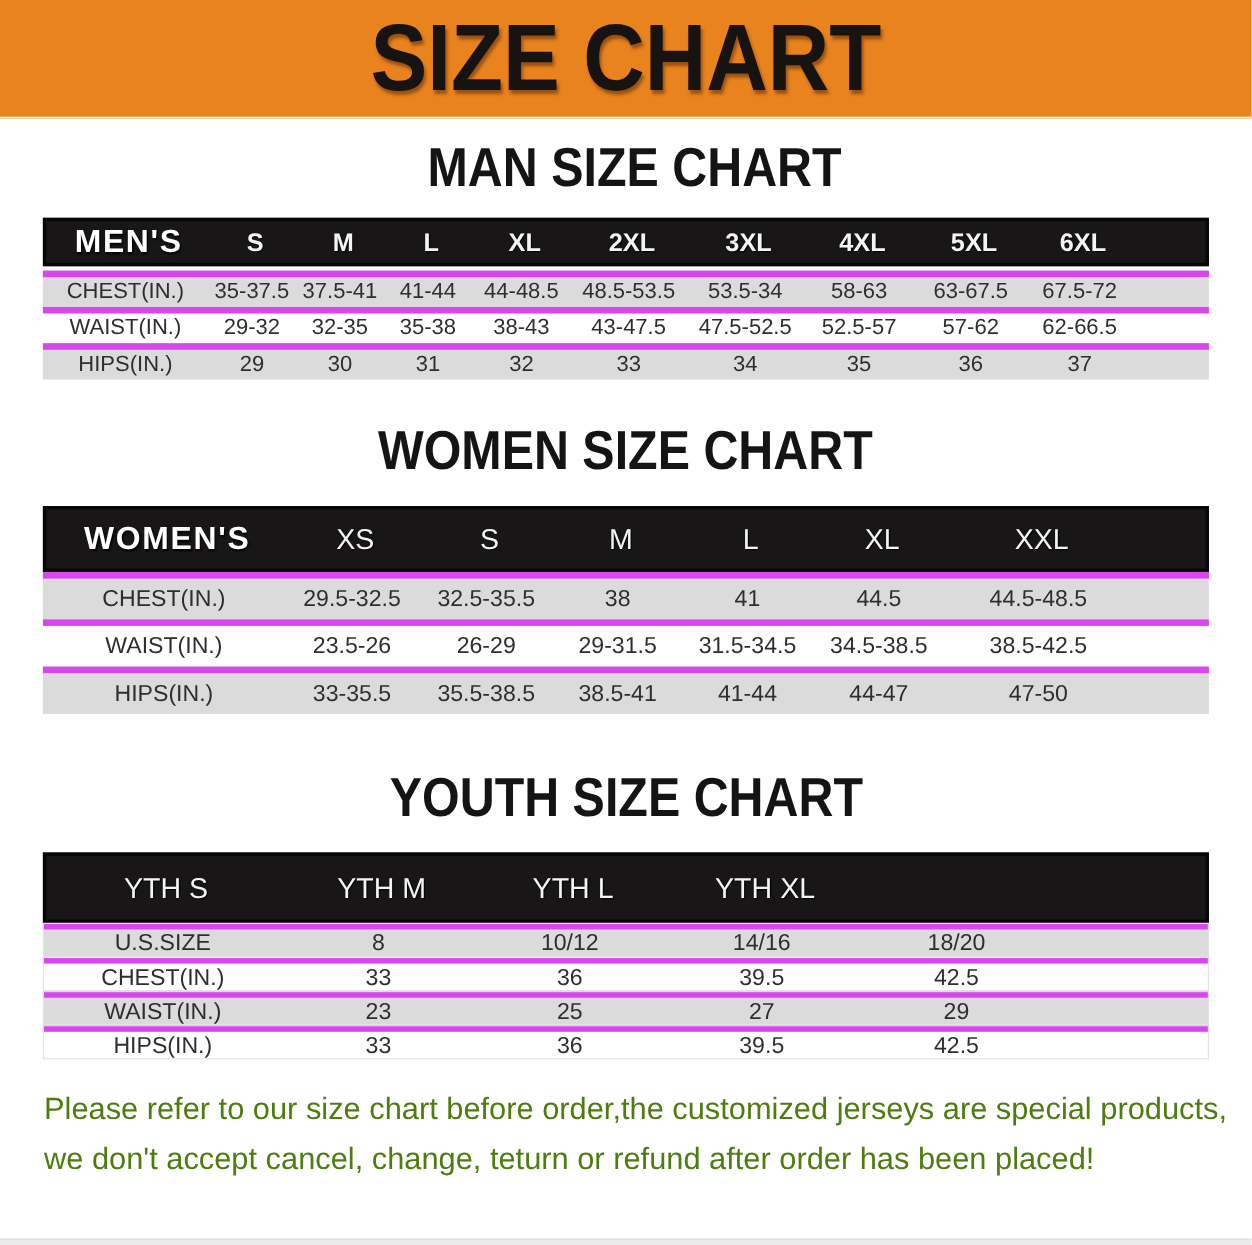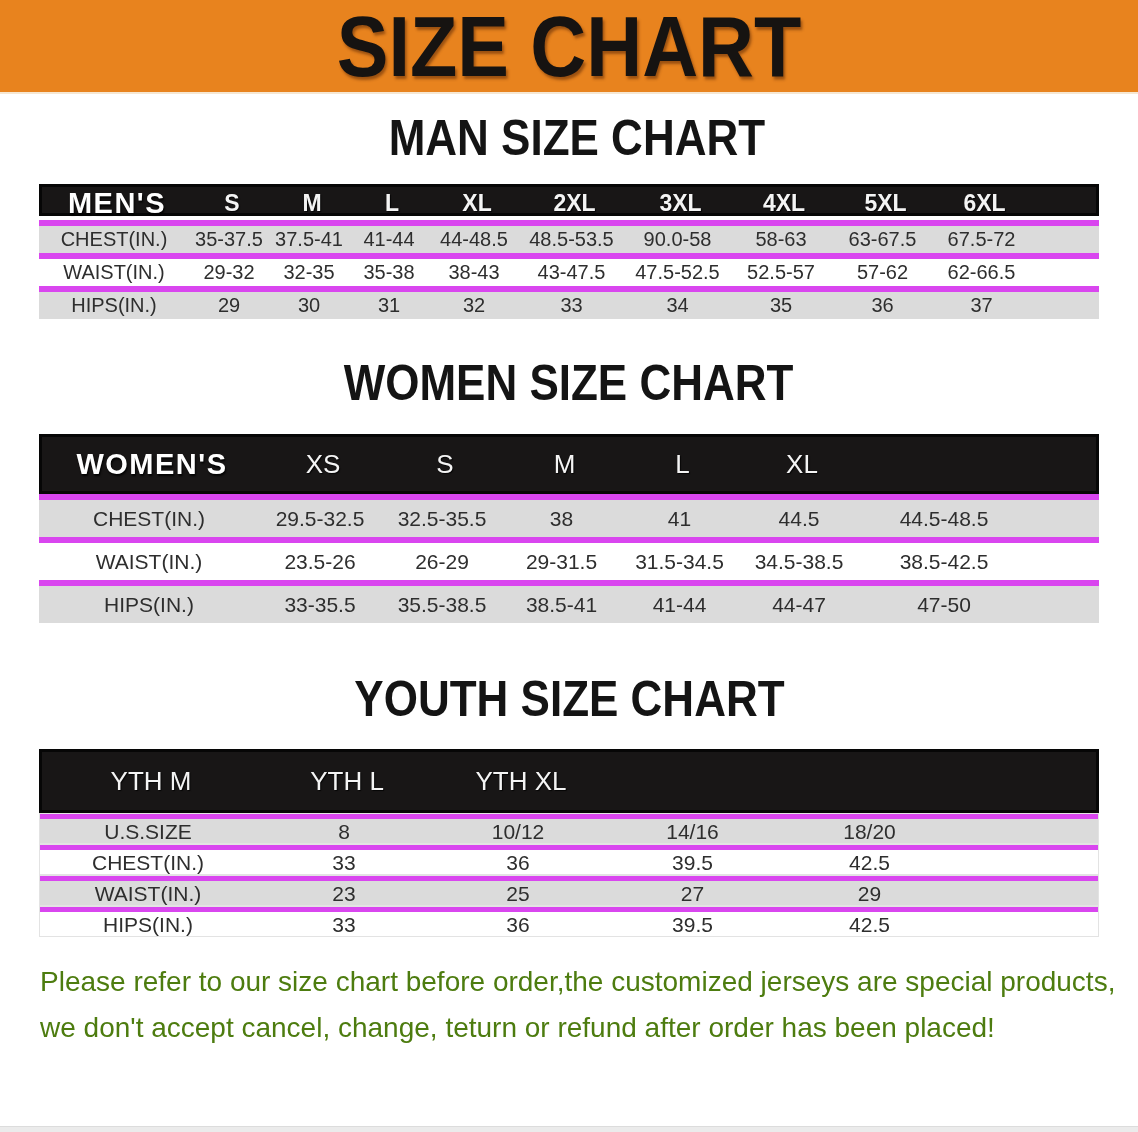--- a/index.html
+++ b/index.html
@@ -7,21 +7,21 @@
   body { font-family: "Liberation Sans", sans-serif; }
   .page {
     position: relative;
     width: 1138px;
     height: 1132px;
     background: #ffffff;
     overflow: hidden;
   }
   
   .banner {
-    height: 94px;
+    height: 108px;
     background: #E8831E;
     display: flex;
     align-items: center;
     justify-content: center;
     border-bottom: 2px solid #f6e7d2;
   }
   .banner-text {
     display: inline-block;
     font-size: 86px;
     font-weight: bold;
@@ -56,21 +56,21 @@
   .size-table { margin: 0 39px; width: 1060px; }
   .trow { display: grid; align-items: center; }
   .t-men   .trow { grid-template-columns: 150px 80px 80px 80px 90px 105px 107px 100px 103px 95px 1fr; }
   .t-women .trow { grid-template-columns: 220px 122px 122px 117px 119px 120px 170px 1fr; }
   .t-youth .trow { grid-template-columns: 218px 174px 174px 175px 179px 1fr; }
   .thead {
     background: #181616;
     border: 3px solid #060606;
     color: #ffffff;
   }
-  .t-men   .thead { height: 32px; }
+  .t-men   .thead { height: 44px; }
   .t-women .thead { height: 60px; }
   .t-youth .thead { height: 64px; }
   .corner-label {
     font-weight: bold;
     letter-spacing: 1.5px;
     font-size: 29px;
     color: #fff;
     text-align: center;
     text-shadow: 1px 2px 2px rgba(0,0,0,0.9);
     white-space: nowrap;
@@ -146,21 +146,21 @@
             <div class="col-header">6XL</div>
           </div>
           <div class="tbody">
             <div class="trow body-row shade">
               <div class="row-label">CHEST(IN.)</div>
               <div class="value-cell">35-37.5</div>
               <div class="value-cell">37.5-41</div>
               <div class="value-cell">41-44</div>
               <div class="value-cell">44-48.5</div>
               <div class="value-cell">48.5-53.5</div>
-              <div class="value-cell">90.0-58</div>
+              <div class="value-cell">53.5-34</div>
               <div class="value-cell">58-63</div>
               <div class="value-cell">63-67.5</div>
               <div class="value-cell">67.5-72</div>
             </div>
             <div class="trow body-row">
               <div class="row-label">WAIST(IN.)</div>
               <div class="value-cell">29-32</div>
               <div class="value-cell">32-35</div>
               <div class="value-cell">35-38</div>
               <div class="value-cell">38-43</div>
@@ -189,20 +189,21 @@
     <section class="chart-section">
       <h2 class="section-heading h-women"><span class="condensed">WOMEN SIZE CHART</span></h2>
       <div class="size-table t-women">
           <div class="trow thead">
             <div class="corner-label">WOMEN'S</div>
             <div class="col-header">XS</div>
             <div class="col-header">S</div>
             <div class="col-header">M</div>
             <div class="col-header">L</div>
             <div class="col-header">XL</div>
+            <div class="col-header">XXL</div>
           </div>
           <div class="tbody">
             <div class="trow body-row shade">
               <div class="row-label">CHEST(IN.)</div>
               <div class="value-cell">29.5-32.5</div>
               <div class="value-cell">32.5-35.5</div>
               <div class="value-cell">38</div>
               <div class="value-cell">41</div>
               <div class="value-cell">44.5</div>
               <div class="value-cell">44.5-48.5</div>
@@ -226,20 +227,21 @@
               <div class="value-cell">47-50</div>
             </div>
           </div>
         </div>
     </section>
 
     <section class="chart-section">
       <h2 class="section-heading h-youth"><span class="condensed">YOUTH SIZE CHART</span></h2>
       <div class="size-table t-youth">
           <div class="trow thead">
+            <div class="col-header">YTH S</div>
             <div class="col-header">YTH M</div>
             <div class="col-header">YTH L</div>
             <div class="col-header">YTH XL</div>
           </div>
           <div class="tbody">
             <div class="trow body-row shade">
               <div class="row-label">U.S.SIZE</div>
               <div class="value-cell">8</div>
               <div class="value-cell">10/12</div>
               <div class="value-cell">14/16</div>

